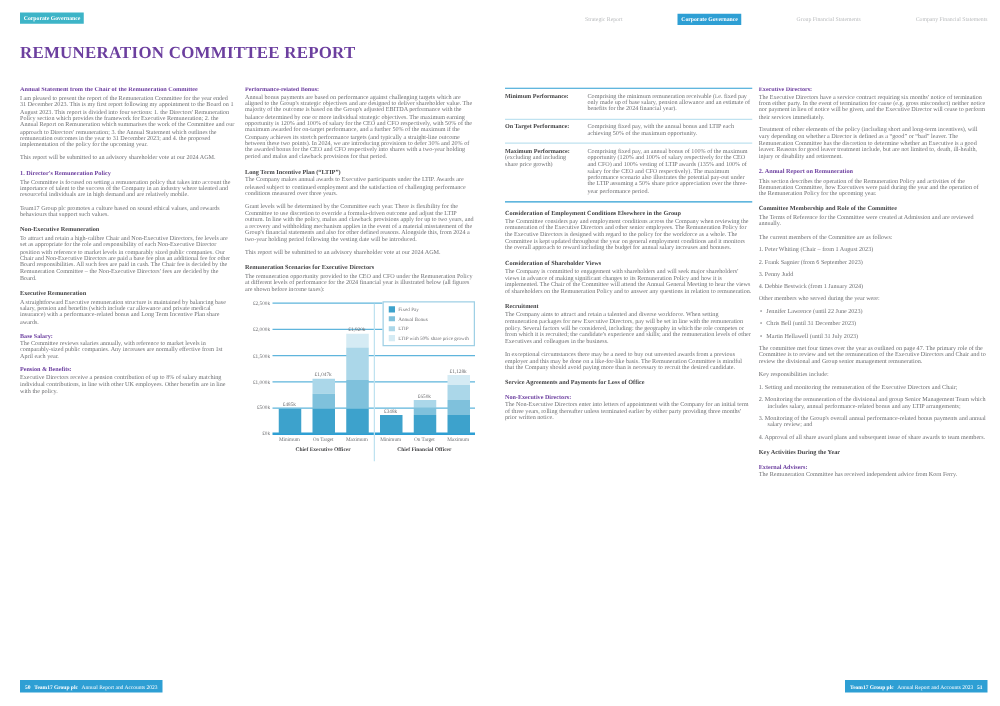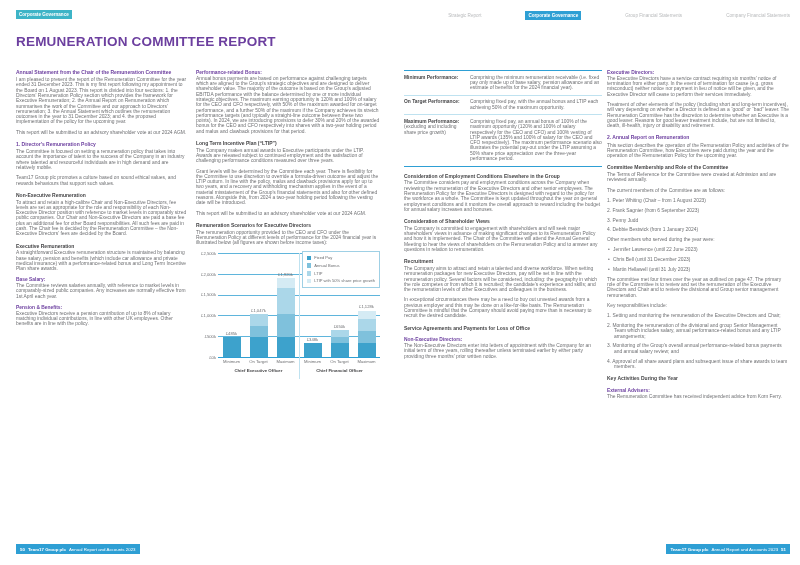--- a/index.html
+++ b/index.html
@@ -1,18 +1,18 @@
 <!DOCTYPE html>
 <html><head>
 <meta charset="utf-8">
 <style>
   * { margin:0; padding:0; box-sizing:border-box; }
   html,body { width:800px; height:565px; background:#f2f2f2; }
   body { font-family:"Liberation Sans", sans-serif; }
-  .page { position:relative; width:800px; height:565px; background:#ffffff; overflow:hidden; }
+  .page { position:relative; width:800px; height:565px; background:#ffffff; overflow:hidden;font-family:Liberation Serif, serif; }
 
   .tag { position:absolute; left:16px; top:10px; background:#3db4c7; color:#fff;
          font-size:4.6px; font-weight:bold; padding:2px 3px; }
   .nav { position:absolute; right:10px; top:11px; display:flex; gap:44px; align-items:center; }
   .nav-item { font-size:4.6px; color:#b8babc; }
   .nav-item.active { background:#2e9fd4; color:#fff; font-weight:bold; padding:2px 3px; }
 
   .title { position:absolute; left:16px; top:34px; font-size:13.5px; letter-spacing:0.2px;
            color:#6c3f9f; font-weight:bold; }
 

